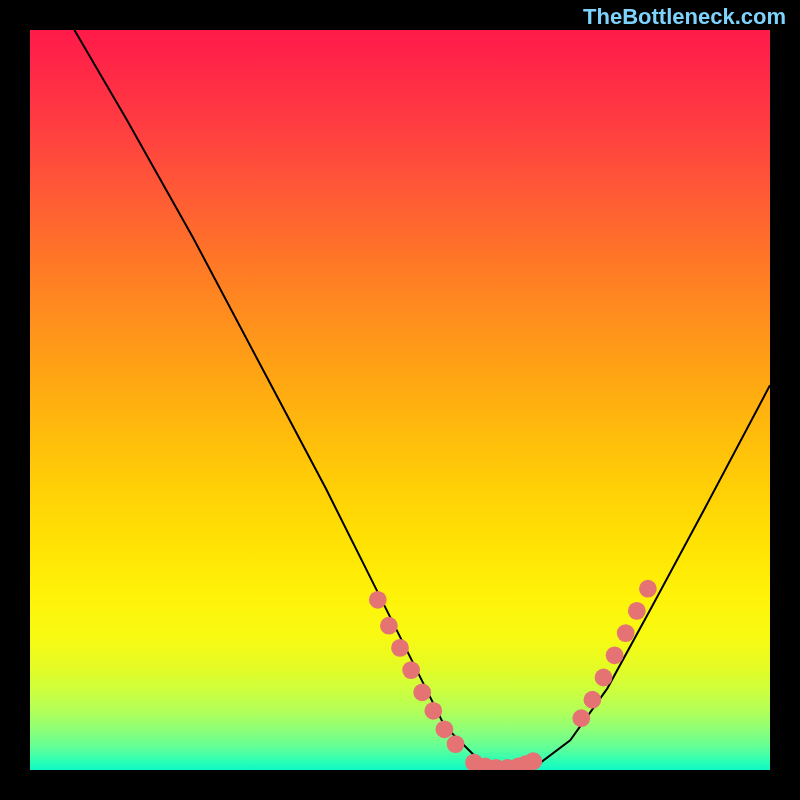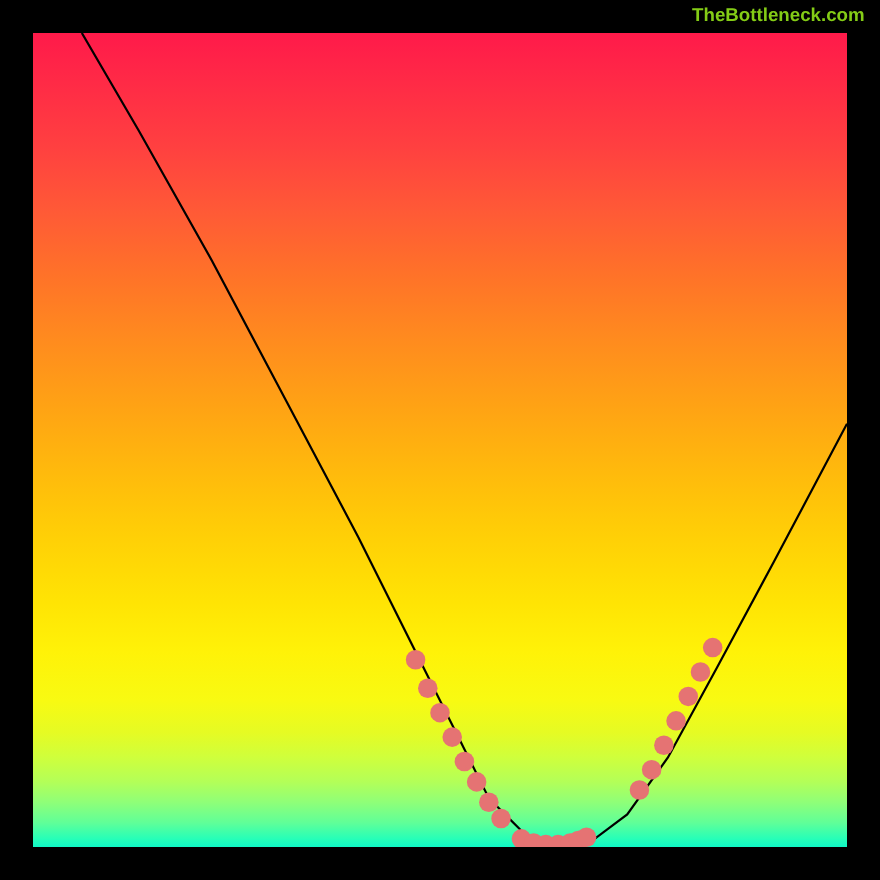--- a/index.html
+++ b/index.html
@@ -8,23 +8,23 @@
     height: 800px;
     background: #000;
     position: relative;
     overflow: hidden;
   }
   .attribution {
     position: absolute;
     top: 4px;
     right: 14px;
     font-family: Arial, Helvetica, sans-serif;
-    font-size: 17px;
+    font-size: 22px;
     font-weight: bold;
-    color: #84cc16;
+    color: #7dd3fc;
     z-index: 10;
   }
   .plot {
     position: absolute;
     top: 30px;
     left: 30px;
     width: 740px;
     height: 740px;
   }
   .gradient-bg {

